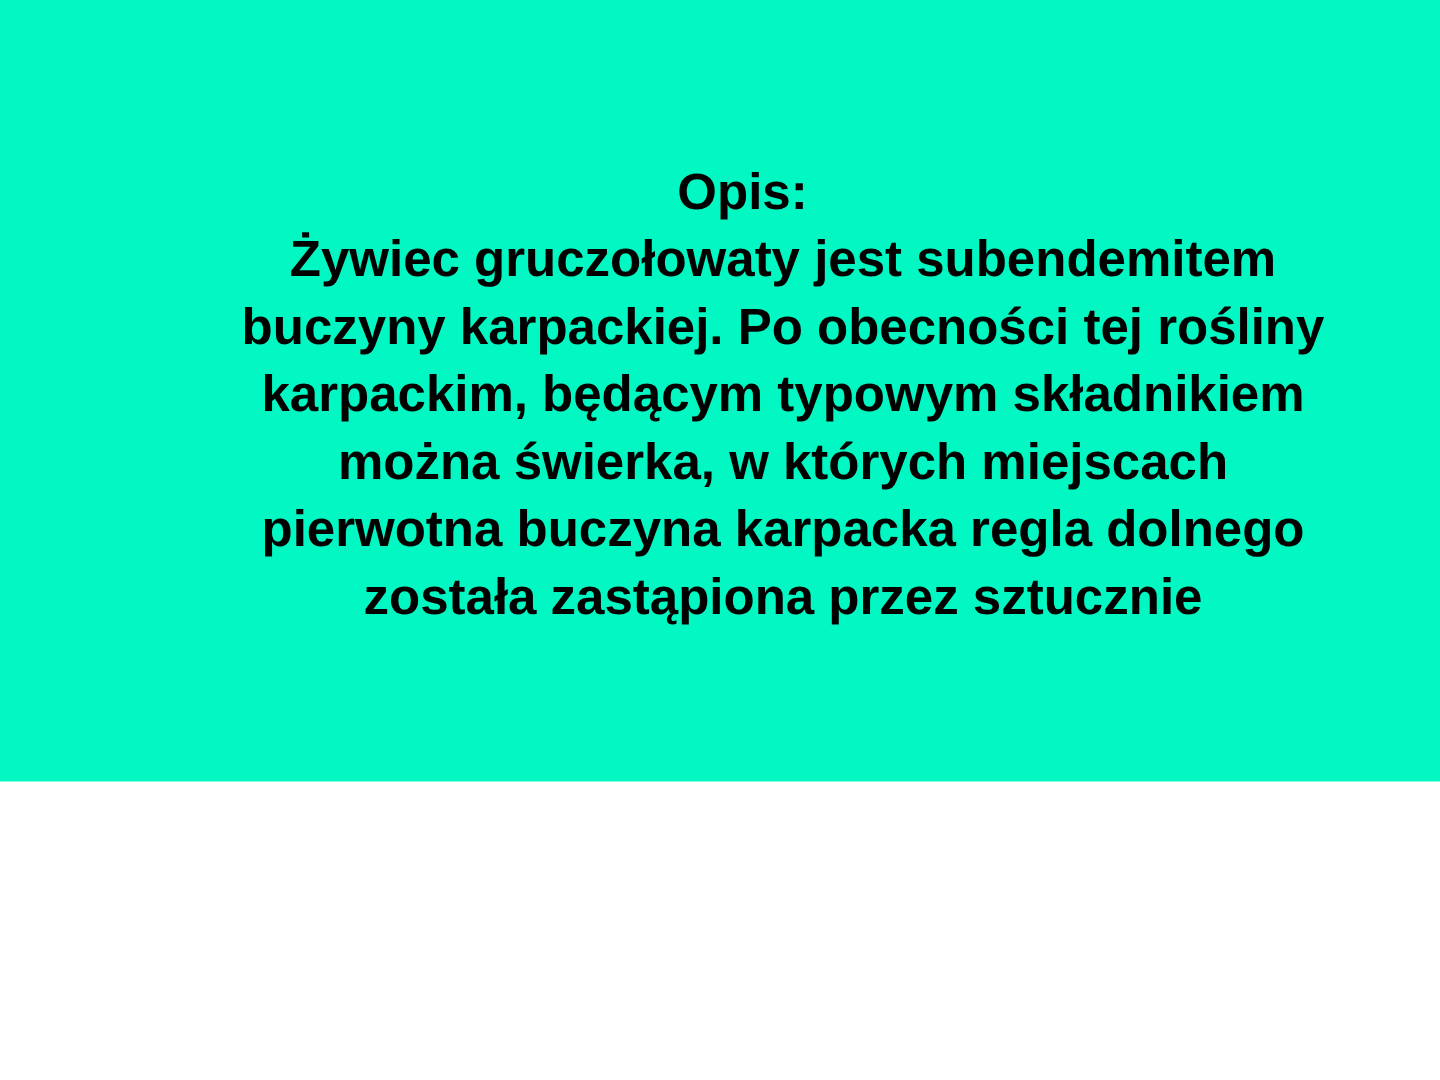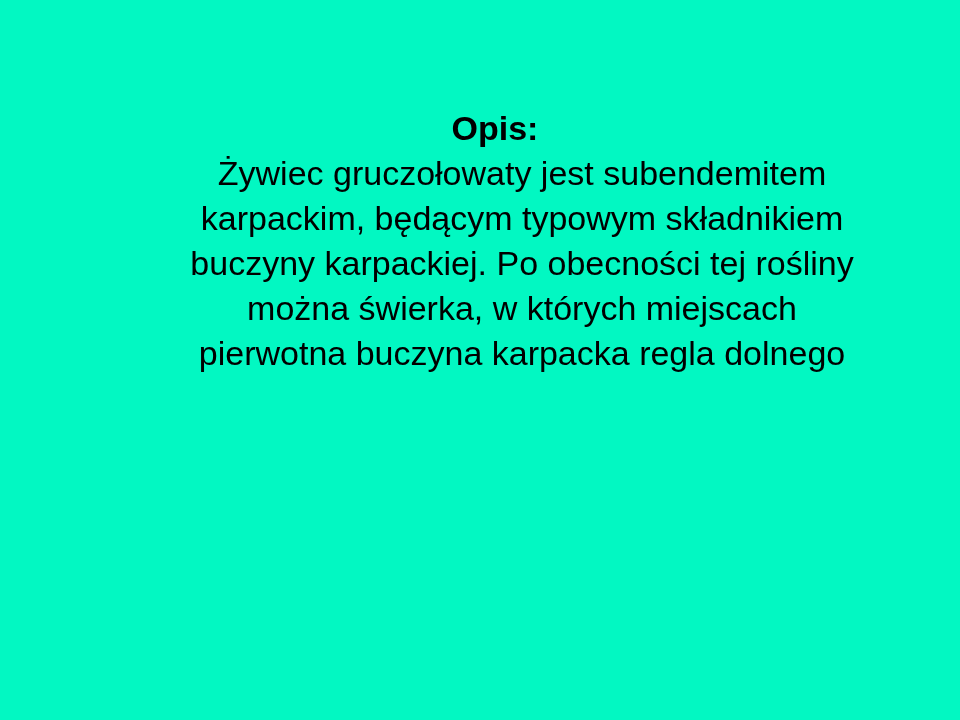--- a/index.html
+++ b/index.html
@@ -2,47 +2,48 @@
 <html><head>
 <meta charset="utf-8">
 <style>
   html, body {
     margin: 0;
     padding: 0;
   }
   .slide {
     position: relative;
     width: 960px;
-    height: 720px;
+    height: 521px;
     overflow: hidden;
     font-family: "Liberation Sans", "DejaVu Sans", sans-serif;
   }
   .text-block {
     position: absolute;
     top: 106px;
     left: 84px;
     width: 876px;
     text-align: center;
     font-size: 34px;
     line-height: 45px;
     letter-spacing: 0px;
   }
   .slide-heading {
     font-weight: bold;
     transform: translateX(-27px);
   }
   .body-line {
-    font-weight: normal;
+    font-weight: bold;
   }
 </style>
 </head>
 <body>
 
 <div class="slide" style="background: rgb(2, 248, 194); color: rgb(0, 0, 0);">
   <div class="text-block">
     <div class="slide-heading">Opis:</div>
     <div class="body-line">Żywiec gruczołowaty jest subendemitem</div>
+    <div class="body-line">buczyny karpackiej. Po obecności tej rośliny</div>
     <div class="body-line">karpackim, będącym typowym składnikiem</div>
-    <div class="body-line">buczyny karpackiej. Po obecności tej rośliny</div>
     <div class="body-line">można świerka, w których miejscach</div>
     <div class="body-line">pierwotna buczyna karpacka regla dolnego</div>
+    <div class="body-line">została zastąpiona przez sztucznie</div>
   </div>
 </div>
 
 </body></html>

